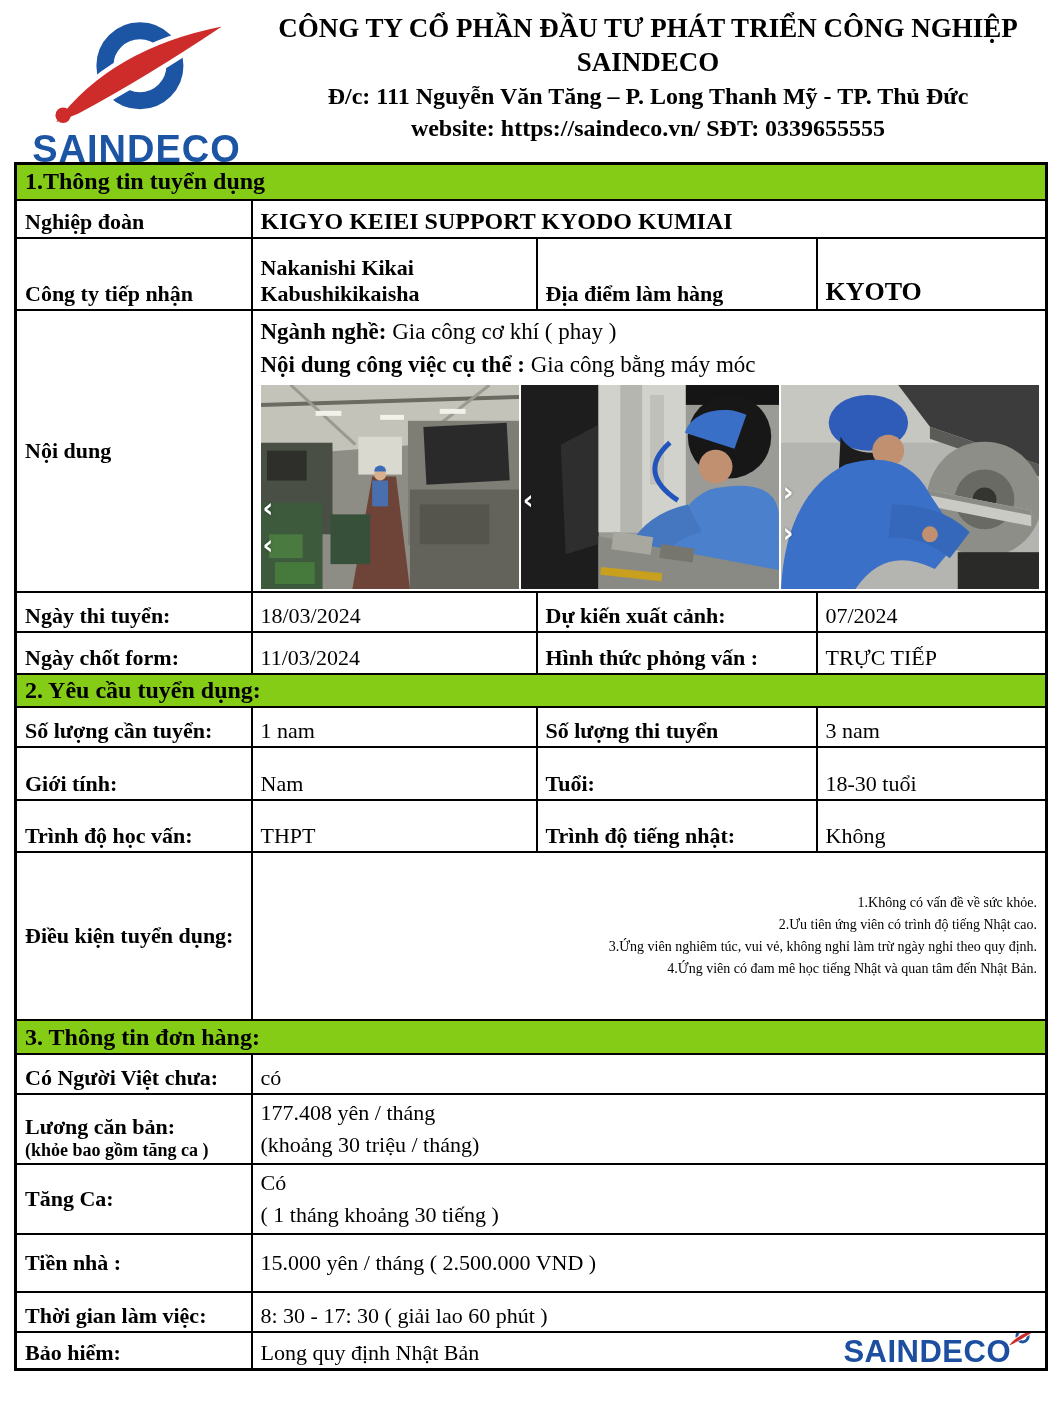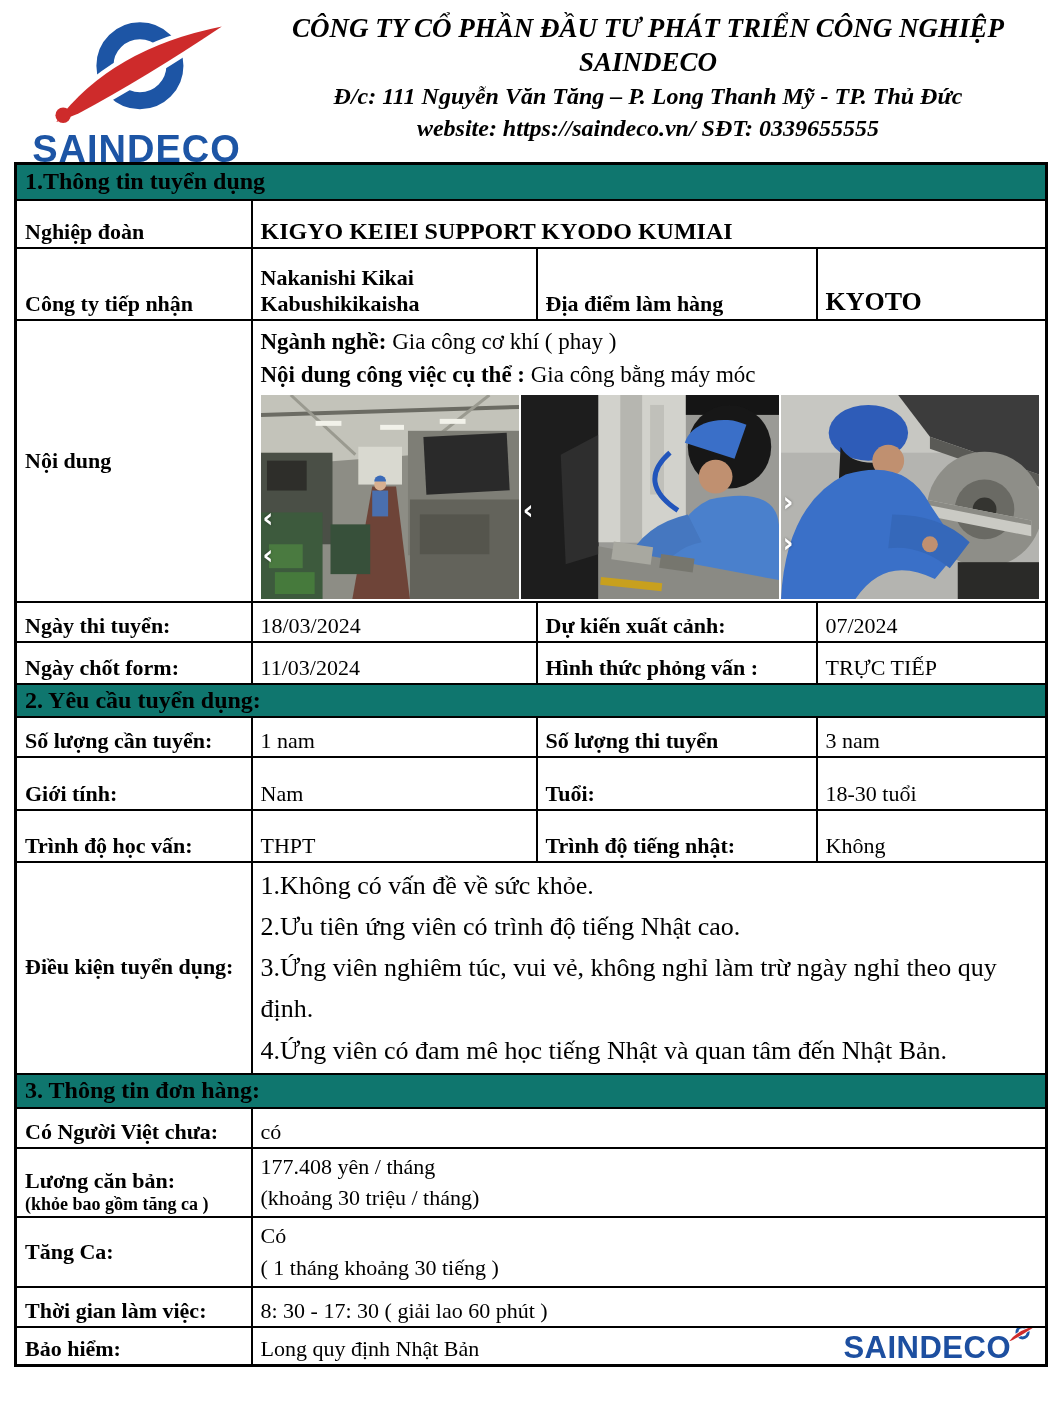--- a/index.html
+++ b/index.html
@@ -3,42 +3,42 @@
 <meta charset="utf-8">
 <style>
   html,body{margin:0;padding:0;background:#ffffff;}
   .page{width:1059px;height:1416px;background:#fff;position:relative;overflow:hidden;
         font-family:"Liberation Serif", serif;color:#000;}
   
   .top{display:flex;align-items:flex-start;padding:6px 12px 4px 24px;height:162px;box-sizing:border-box;}
   .logo{width:225px;display:flex;flex-direction:column;align-items:center;}
   .logo-word{font-family:"Liberation Sans", sans-serif;font-weight:bold;font-size:38px;
              color:#1D55A5;letter-spacing:1px;margin-top:-6px;}
-  .head-text{flex:1;text-align:center;font-weight:bold;padding-top:6px;font-style:italic;}
+  .head-text{flex:1;text-align:center;font-weight:bold;padding-top:6px;}
   .h1{font-size:27px;line-height:1.25;}
   .h2{font-size:24px;line-height:1.35;}
   
   table.doc{border-collapse:collapse;margin-left:14px;width:1031px;table-layout:fixed;
             border:3px solid #000;}
   td{border:2px solid #000;padding:2px 8px;font-size:22px;vertical-align:bottom;
      overflow:hidden;box-sizing:border-box;}
-  td.sec{background:#0f766e;font-weight:bold;font-size:24px;vertical-align:middle;padding-left:8px;}
+  td.sec{background:#84cc16;font-weight:bold;font-size:24px;vertical-align:middle;padding-left:8px;}
   .b{font-weight:bold;}
   .c{}
   .vm{vertical-align:middle;}
   .big24{font-size:24px;}
   .big26{font-size:26px;}
   .content-cell{vertical-align:top;padding:4px 6px 2px 8px;}
   .content-line{font-size:23px;line-height:1.45;}
   .photos{display:flex;margin-top:4px;height:204px;gap:2px;}
   .photo{flex:1;position:relative;overflow:hidden;background:#888;}
   .photo svg{display:block;width:100%;height:100%;}
   .chev{position:absolute;color:#fff;font-family:"DejaVu Sans", sans-serif;font-size:26px;
         font-weight:bold;line-height:1;text-shadow:0 0 3px rgba(0,0,0,.4);}
-  .cond-list{line-height:1.58;font-size:26px;}
+  .cond-list{line-height:1.58;font-size:14px;text-align:right;}
   .sub-label{font-size:18px;font-weight:bold;line-height:1.15;}
   .two-line{line-height:1.45;}
   td.rel{position:relative;}
   .wm{position:absolute;right:8px;bottom:1px;display:flex;align-items:flex-start;}
   .wm-text{font-family:"Liberation Sans", sans-serif;font-weight:bold;font-size:31px;
            color:#1D4FA0;letter-spacing:.5px;line-height:1;}
   .wm-icon{margin-left:-4px;margin-top:-10px;}
 </style>
 </head>
 <body>
@@ -68,21 +68,21 @@
         <col style="width:236px">
         <col style="width:285px">
         <col style="width:280px">
         <col style="width:230px">
       </colgroup>
 
     <tbody>
         <tr style="height:36px">
       <td class="sec" colspan="4">1.Thông tin tuyển dụng</td>
     </tr>
-    <tr style="height:48px">
+    <tr style="height:38px">
       <td class="b">Nghiệp đoàn</td>
       <td colspan="3" class="b big24">KIGYO KEIEI SUPPORT KYODO KUMIAI</td>
     </tr>
     <tr style="height:72px">
       <td class="b">Công ty tiếp nhận</td>
       <td class="b">Nakanishi Kikai Kabushikikaisha</td>
       <td class="b">Địa điểm làm hàng</td>
       <td class="b big26">KYOTO</td>
     </tr>
 
@@ -236,20 +236,24 @@
         <div>(khoảng 30 triệu /  tháng)</div>
       </td>
     </tr>
     <tr style="height:64px">
       <td class="b vm">Tăng Ca:</td>
       <td colspan="3" class="c vm two-line">
         <div>Có</div>
         <div>( 1 tháng khoảng 30 tiếng )</div>
       </td>
     </tr>
+    <tr style="height:58px">
+      <td class="b vm">Tiền nhà :</td>
+      <td colspan="3" class="c vm">15.000 yên  / tháng ( 2.500.000 VND )</td>
+    </tr>
     <tr style="height:40px">
       <td class="b">Thời gian làm việc:</td>
       <td colspan="3" class="c">8: 30 - 17: 30 ( giải lao 60 phút )</td>
     </tr>
     <tr style="height:38px">
       <td class="b">Bảo hiểm:</td>
       <td colspan="3" class="c rel">
         <span>Long quy định Nhật Bản</span>
         <span class="wm">
           <span class="wm-text">SAINDECO</span>

